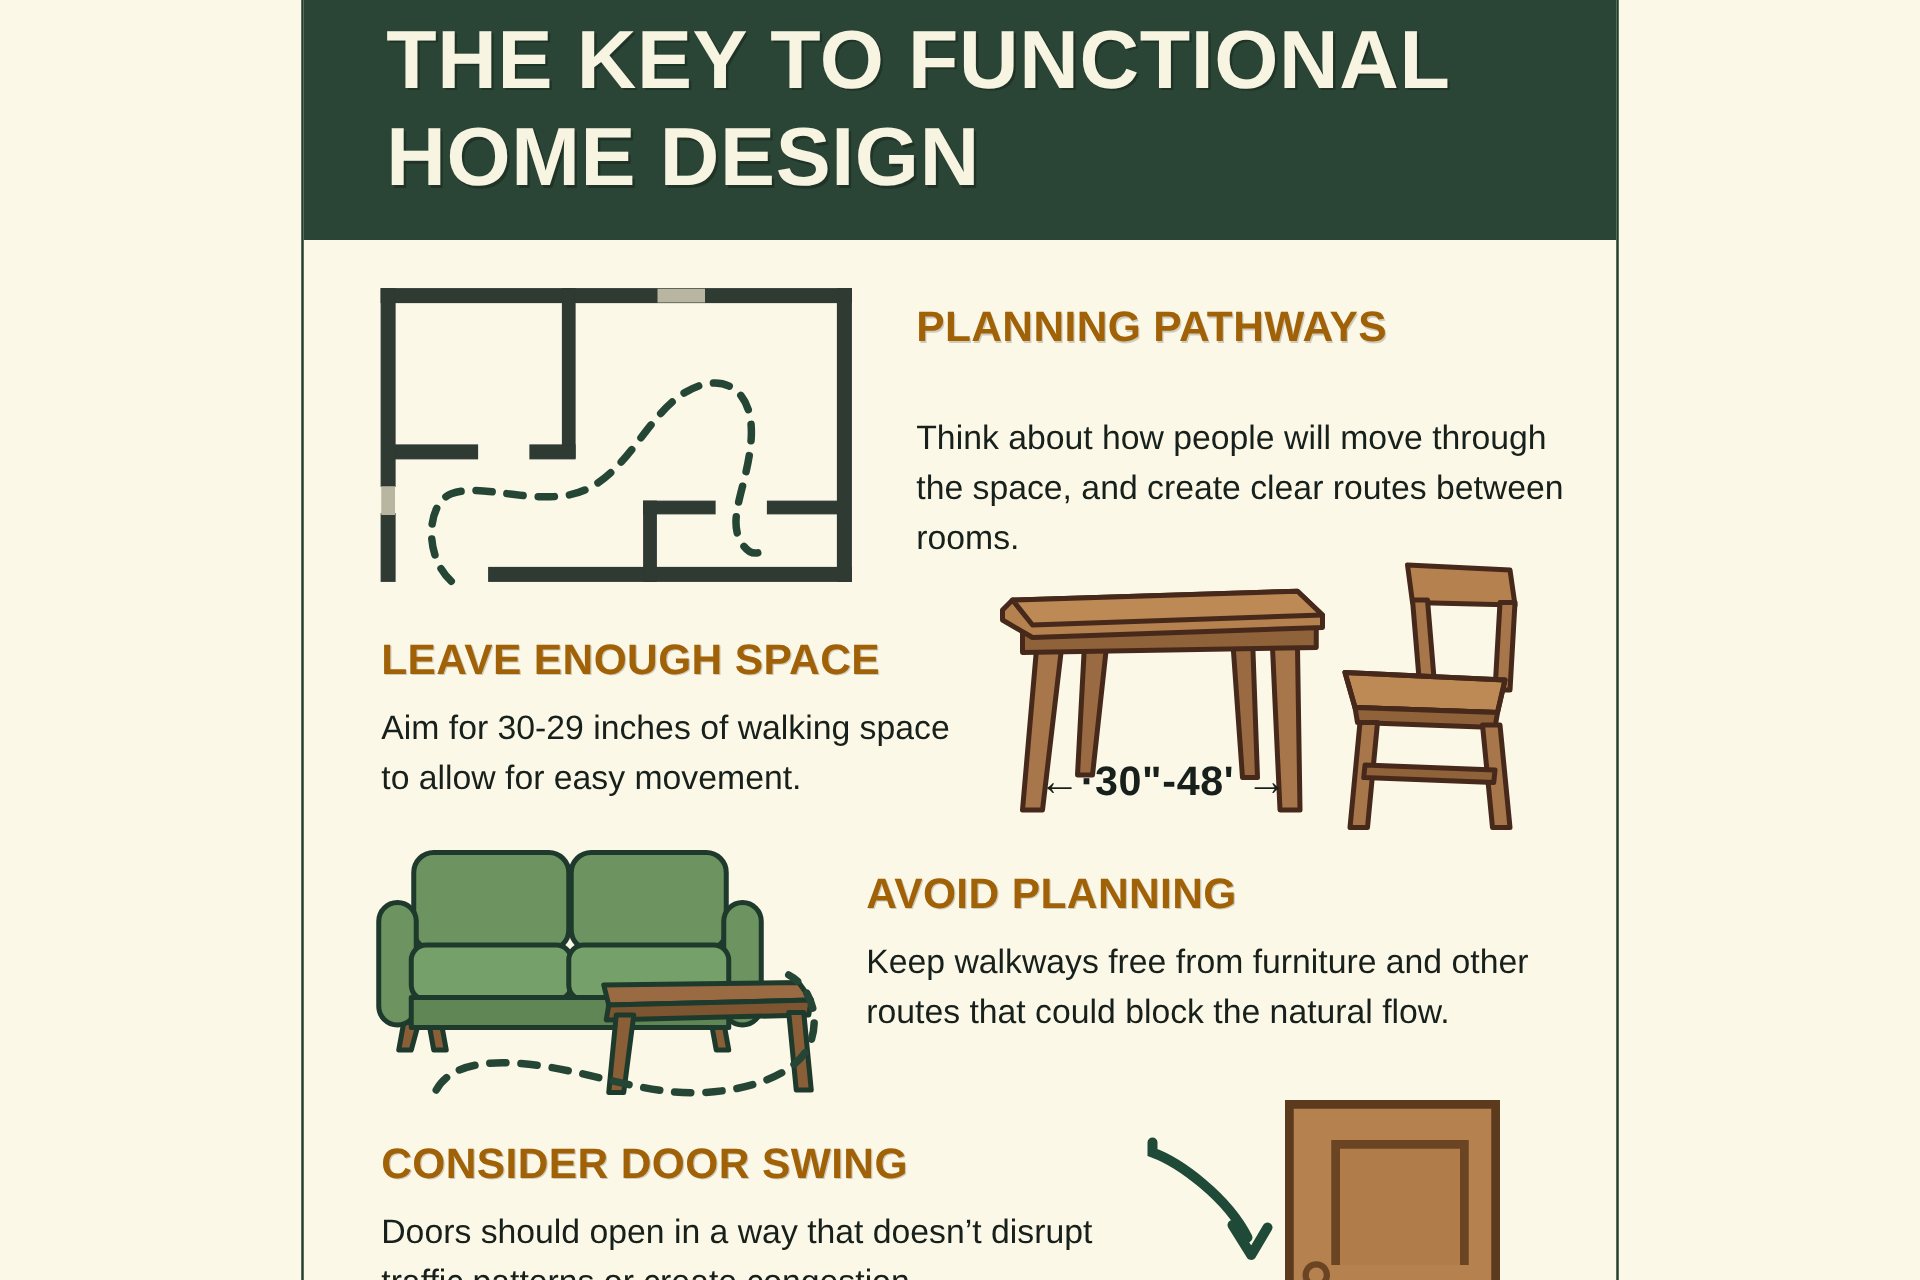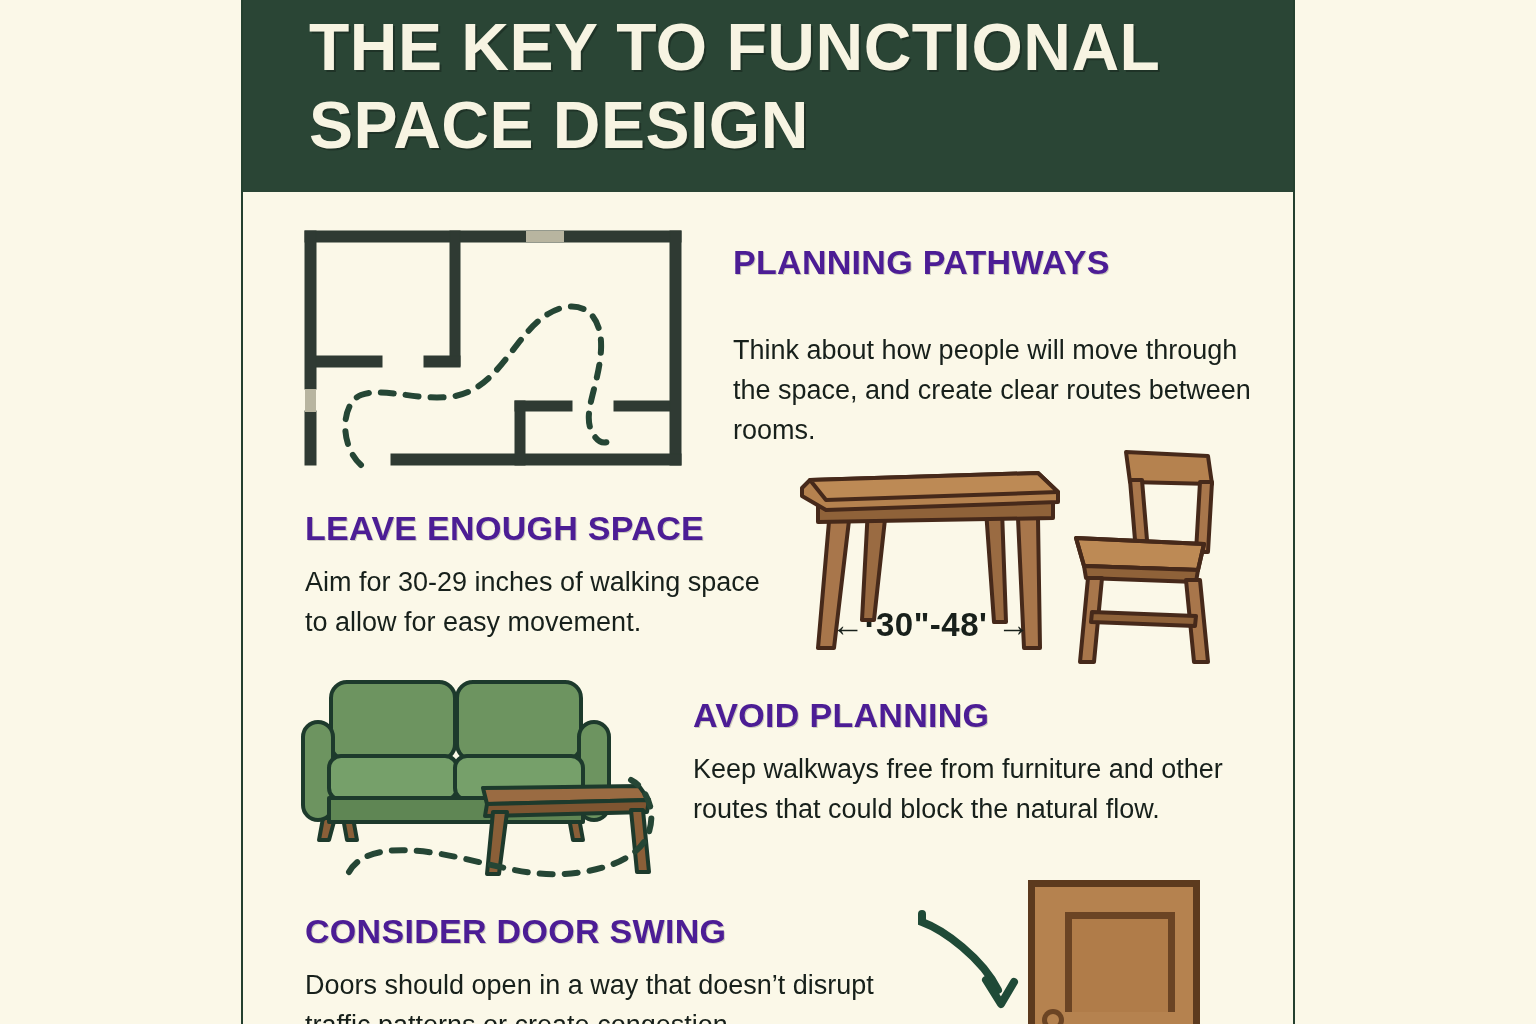--- a/index.html
+++ b/index.html
@@ -46,21 +46,21 @@
     font-size: 66px;
     line-height: 78px;
     font-weight: bold;
     letter-spacing: 0.5px;
     text-shadow: 2px 2px 0 rgba(0,0,0,0.25);
   }
 
   
   .sec-title {
     position: absolute;
-    color: #4c1d95;
+    color: #a16207;
     font-size: 34px;
     font-weight: bold;
     letter-spacing: 0.3px;
     text-shadow: 1px 1px 0 rgba(0,0,0,0.18);
     white-space: nowrap;
   }
   .sec-body {
     position: absolute;
     color: #17201b;
     font-size: 27px;
@@ -101,21 +101,21 @@
     white-space: nowrap;
     letter-spacing: 0.5px;
   }
 </style>
 </head>
 <body>
 
 <div id="poster">
 
   <div id="header-band">
-    <div id="poster-title">THE KEY TO FUNCTIONAL SPACE DESIGN</div>
+    <div id="poster-title">THE KEY TO FUNCTIONAL HOME DESIGN</div>
   </div>
 
   <div class="illus" id="floorplan-illus">
     <svg viewBox="0 0 420 280">
       <g fill="#2f3a33" stroke="#2f3a33" stroke-width="1">
 
         <rect x="22" y="16" width="376" height="11"></rect>
         <rect x="22" y="16" width="11" height="158"></rect>
         <rect x="22" y="196" width="11" height="54"></rect>
         <rect x="387" y="16" width="11" height="234"></rect>

